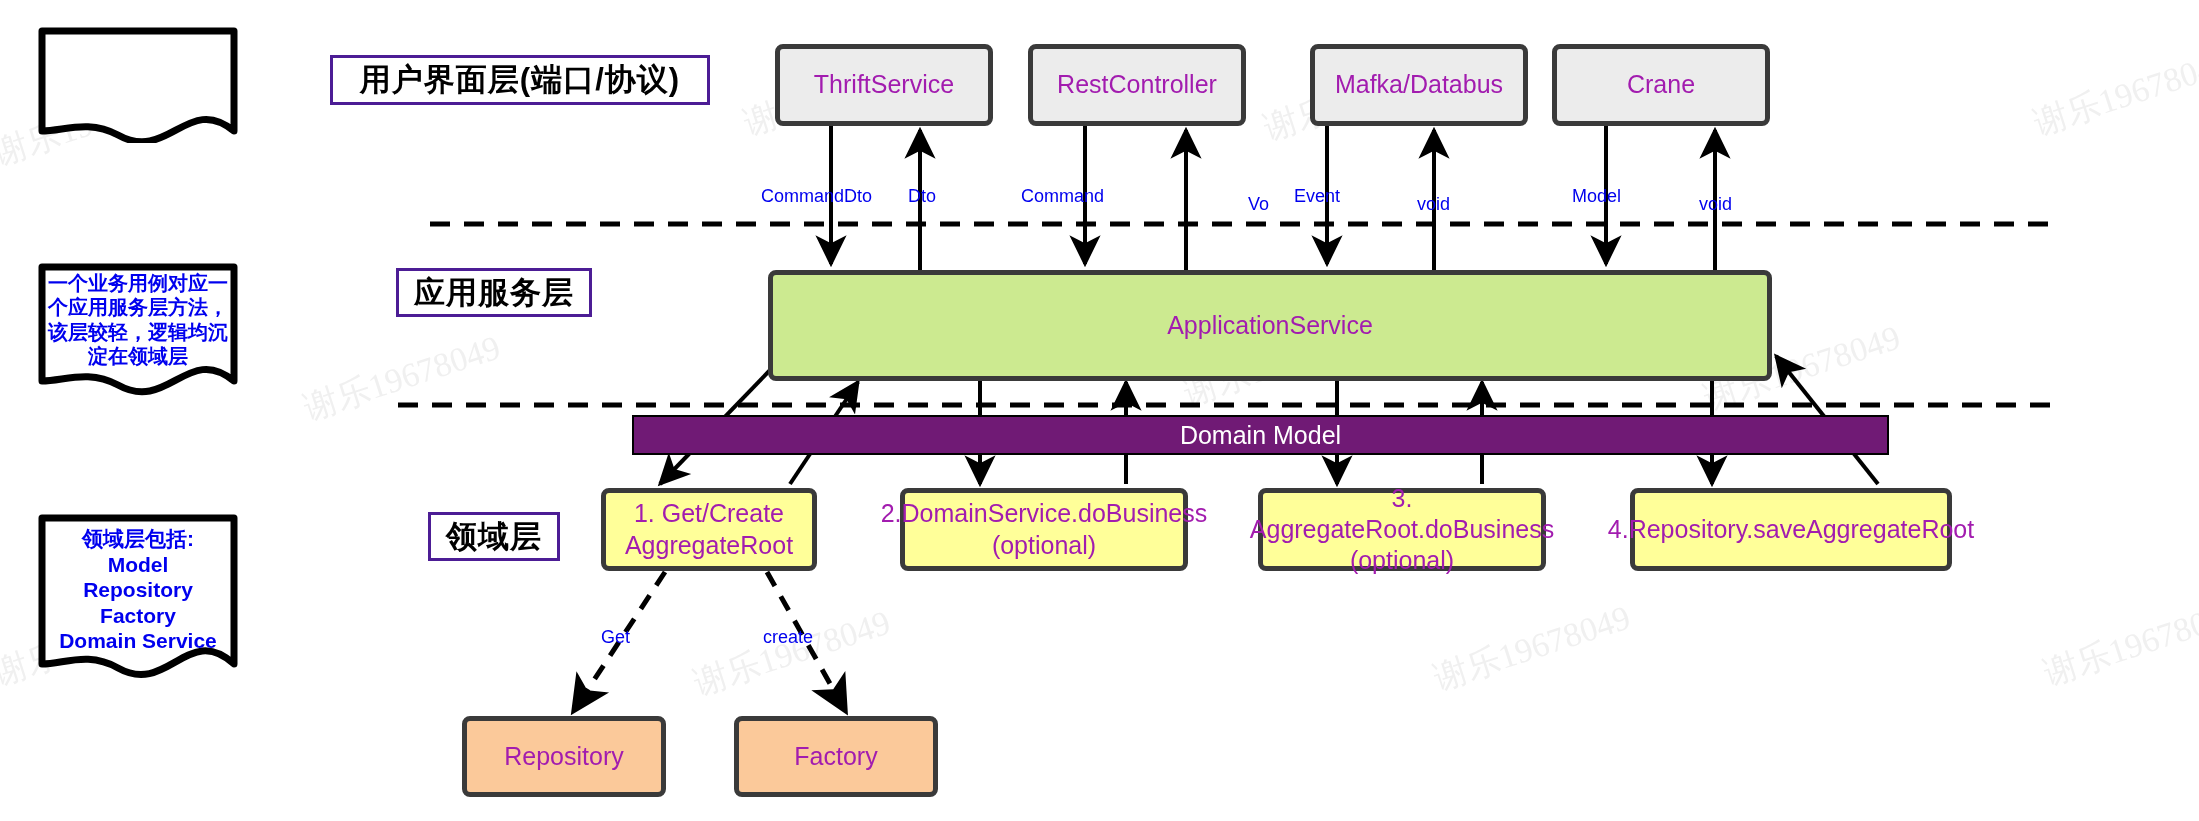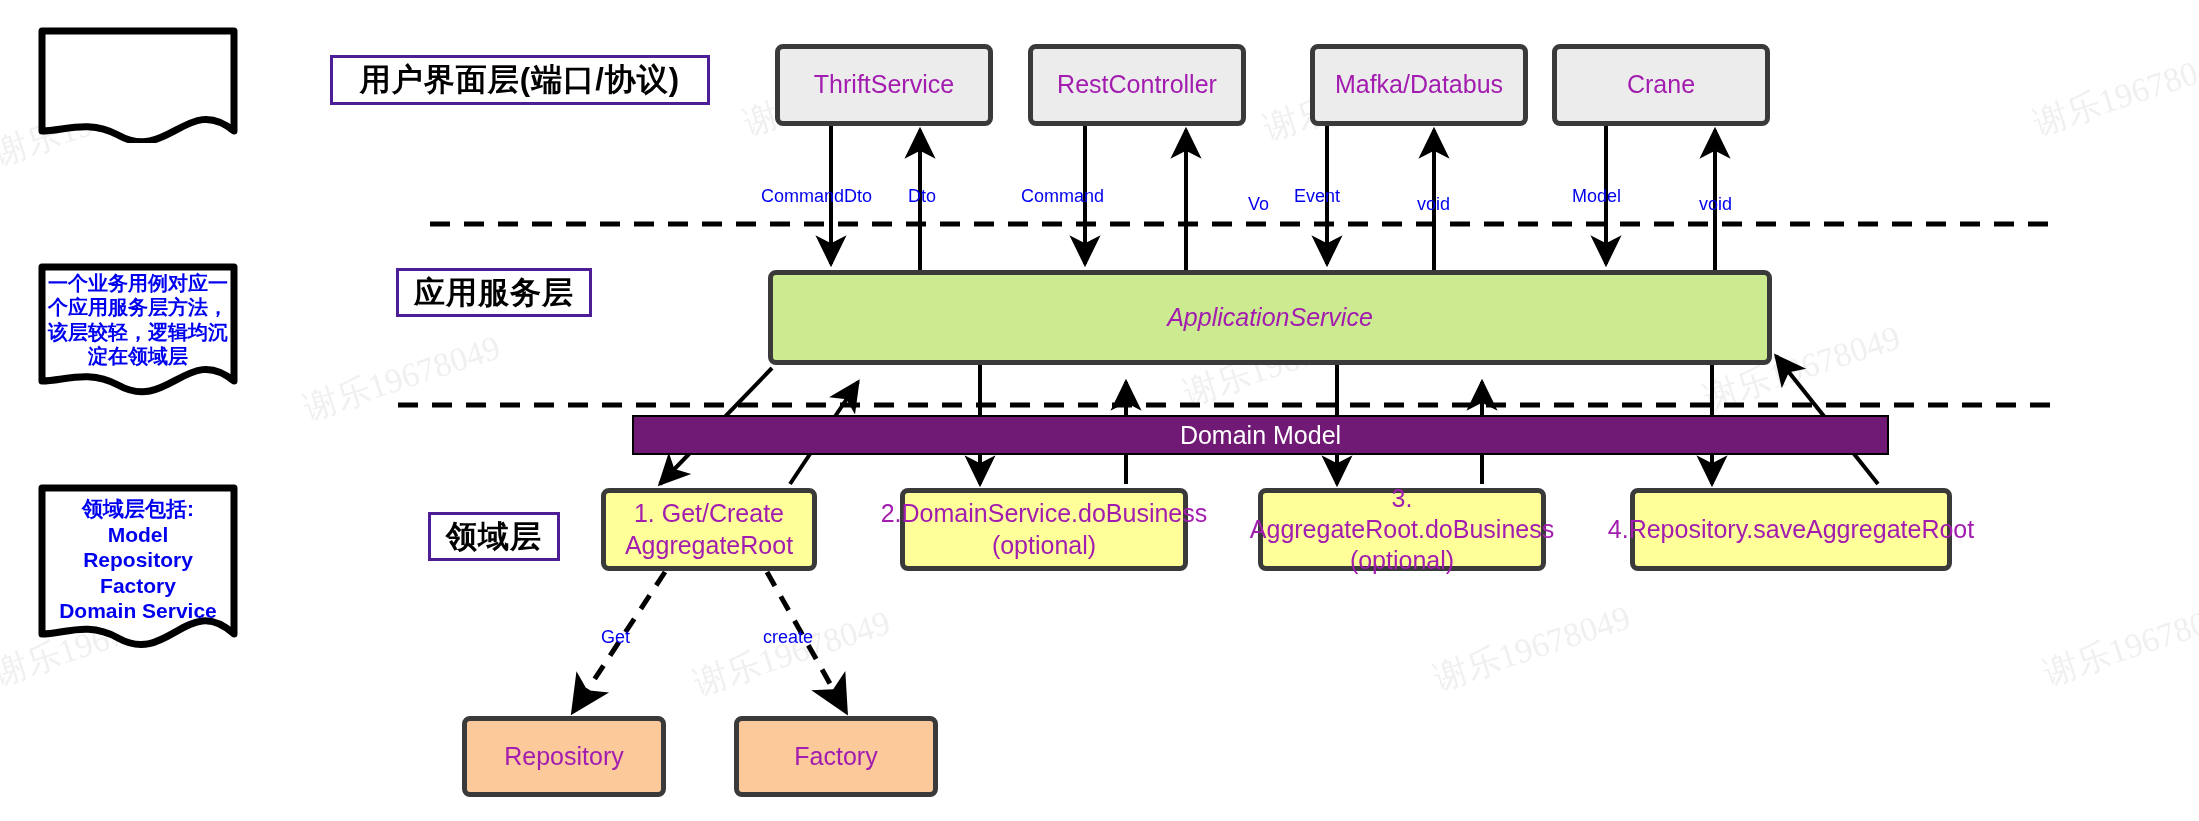--- a/index.html
+++ b/index.html
@@ -190,41 +190,41 @@
   <div class="note" style="left:38px; top:263px; width:200px; height:135px;">
     <svg width="200" height="135" viewBox="0 0 200 135">
       <path d="M4,4 L196,4 L196,118 C150,80 130,150 80,122 C50,106 26,118 4,118 Z" fill="#ffffff" stroke="#000000" stroke-width="7" stroke-linejoin="round"></path>
     </svg>
     <div class="note-text" style="font-size:20px; padding-top:8px;">一个业务用例对应一
 个应用服务层方法，
 该层较轻，逻辑均沉
 淀在领域层</div>
   </div>
 
-  <div class="note" style="left:38px; top:484px; width:200px; height:172px;">
+  <div class="note" style="left:38px; top:514px; width:200px; height:172px;">
     <svg width="200" height="172" viewBox="0 0 200 172">
       <path d="M4,4 L196,4 L196,150 C150,108 130,182 80,154 C50,137 26,150 4,150 Z" fill="#ffffff" stroke="#000000" stroke-width="7" stroke-linejoin="round"></path>
     </svg>
     <div class="note-text" style="font-size:21px; padding-top:12px;">领域层包括:
 Model
 Repository
 Factory
 Domain Service</div>
   </div>
 
   <div class="layer-title" style="left:330px; top:55px; width:380px; height:50px; font-size:31px;">用户界面层(端口/协议)</div>
   <div class="layer-title" style="left:396px; top:268px; width:196px; height:49px; font-size:31px;">应用服务层</div>
   <div class="layer-title" style="left:428px; top:512px; width:132px; height:49px; font-size:31px;">领域层</div>
 
   <div class="node iface" style="left:775px; top:44px; width:218px; height:82px;">ThriftService</div>
   <div class="node iface" style="left:1028px; top:44px; width:218px; height:82px;">RestController</div>
   <div class="node iface" style="left:1310px; top:44px; width:218px; height:82px;">Mafka/Databus</div>
   <div class="node iface" style="left:1552px; top:44px; width:218px; height:82px;">Crane</div>
 
-  <div class="node appsvc" style="left:768px; top:270px; width:1004px; height:95px;font-style:italic;">ApplicationService</div>
+  <div class="node appsvc" style="left:768px; top:270px; width:1004px; height:111px;">ApplicationService</div>
 
   <div class="dm-bar" style="left:632px; top:415px; width:1257px; height:40px;">Domain Model</div>
 
   <div class="node domain" style="left:601px; top:488px; width:216px; height:83px;">1. Get/Create
 AggregateRoot</div>
   <div class="node domain" style="left:900px; top:488px; width:288px; height:83px;">2.DomainService.doBusiness
 (optional)</div>
   <div class="node domain" style="left:1258px; top:488px; width:288px; height:83px;">3. AggregateRoot.doBusiness
 (optional)</div>
   <div class="node domain" style="left:1630px; top:488px; width:322px; height:83px;">4.Repository.saveAggregateRoot</div>

